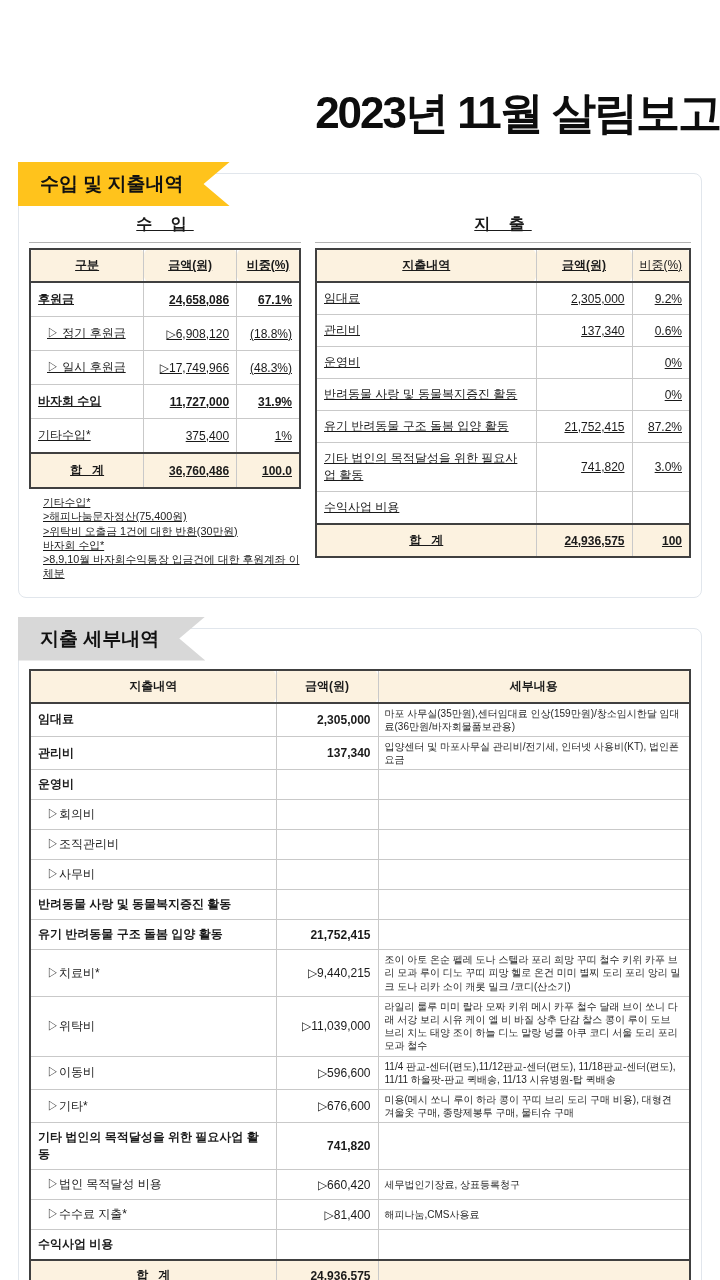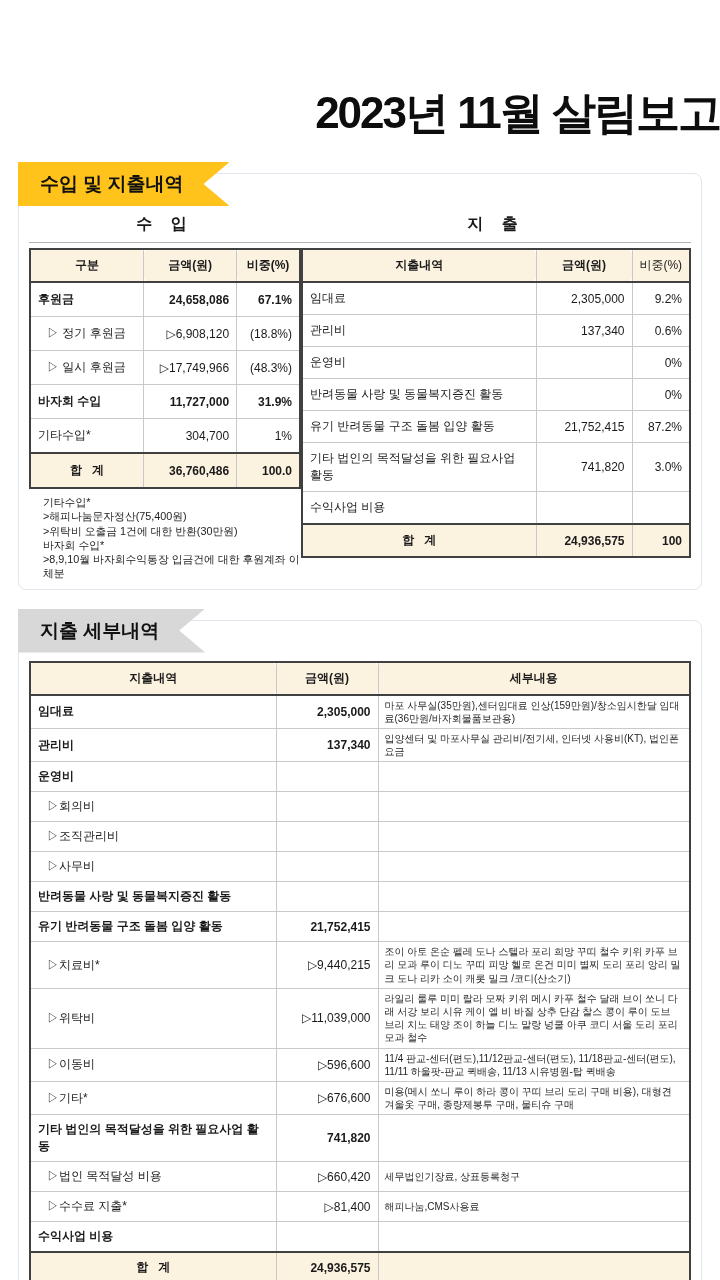--- a/index.html
+++ b/index.html
@@ -10,32 +10,32 @@
     font-family:"Liberation Sans", sans-serif;
   }
   .page-title {
     text-align:right; font-size:44px; font-weight:900;
     letter-spacing:-2px; color:#0d0d0d; margin-top:84px; margin-bottom:0;
   }
   .card {
     position:relative; margin:0 18px; background:#fff;
     border:1px solid #e1e6ec; border-radius:8px;
   }
-  .card-1 { margin-top:30px; padding-bottom:8px; }
+  .card-1 { margin-top:30px; padding-bottom:16px;text-decoration:underline; }
   .card-2 { margin-top:30px; padding-bottom:12px; }
   .ribbon {
     position:relative; top:-12px; left:-1px; display:inline-block;
     font-size:19px; font-weight:800; color:#111;
     padding:9px 46px 9px 22px;
     clip-path: polygon(0 0, 100% 0, calc(100% - 26px) 50%, 100% 100%, 0 100%);
   }
   .ribbon-yellow { background:#ffc31c; }
   .ribbon-gray   { background:#d8d8d8; }
 
-  .cols { display:flex; padding:0 10px; margin-top:-4px; }
+  .cols { display:flex; gap:14px; padding:0 10px; margin-top:-4px; }
   .col-income  { width:272px; flex:none; }
   .col-expense { flex:1; }
   .col-title {
     text-align:center; font-weight:800; font-size:16px;
     letter-spacing:7px; margin:0 0 7px 0;
   }
   .rule { border-top:1px solid #b3b3b3; margin-bottom:5px; }
 
   table.tbl {
     width:100%; border-collapse:collapse; font-size:12px;
@@ -106,21 +106,21 @@
               <td class="num">▷17,749,966</td>
               <td class="num">(48.3%)</td>
             </tr>
             <tr>
               <td class="b ">바자회 수입</td>
               <td class="num b">11,727,000</td>
               <td class="num b">31.9%</td>
             </tr>
             <tr>
               <td>기타수입*</td>
-              <td class="num">304,700</td>
+              <td class="num">375,400</td>
               <td class="num">1%</td>
             </tr>
           </tbody>
         <tfoot>
           <tr class="total">
             <td class="ctr">합   계</td>
             <td class="num">36,760,486</td>
             <td class="num">100.0</td>
           </tr>
         </tfoot>

